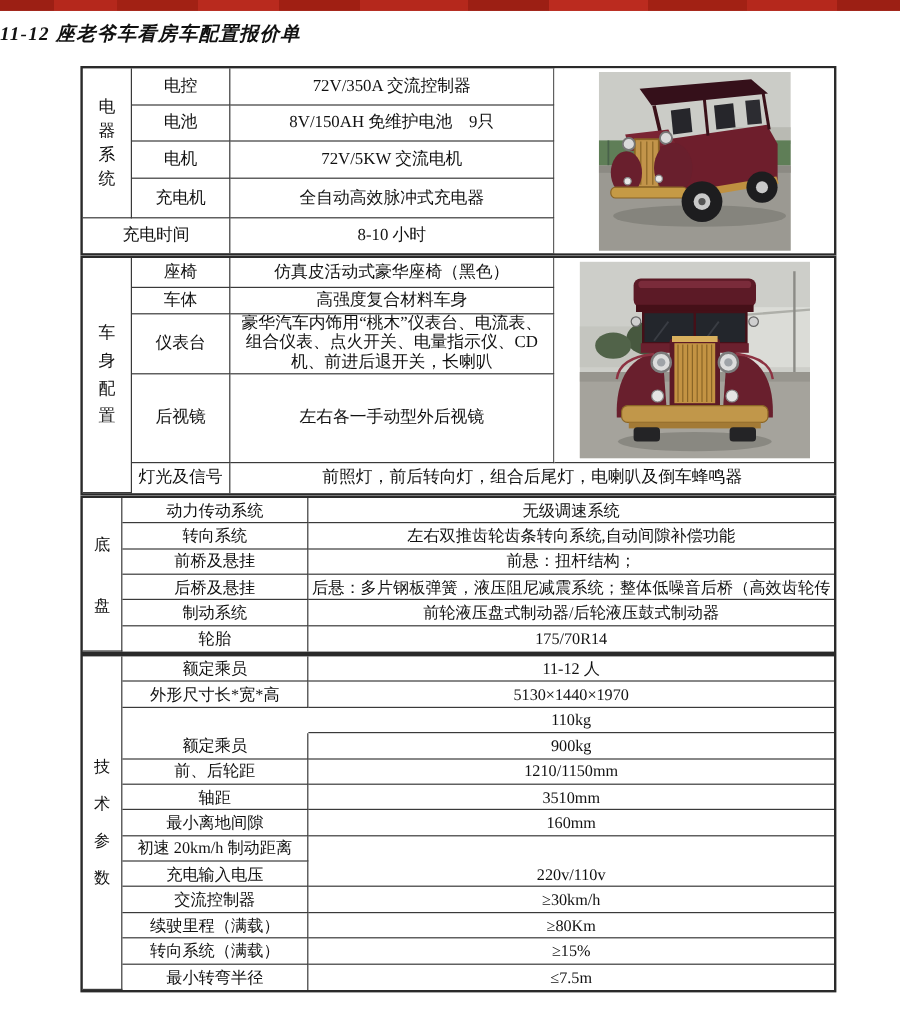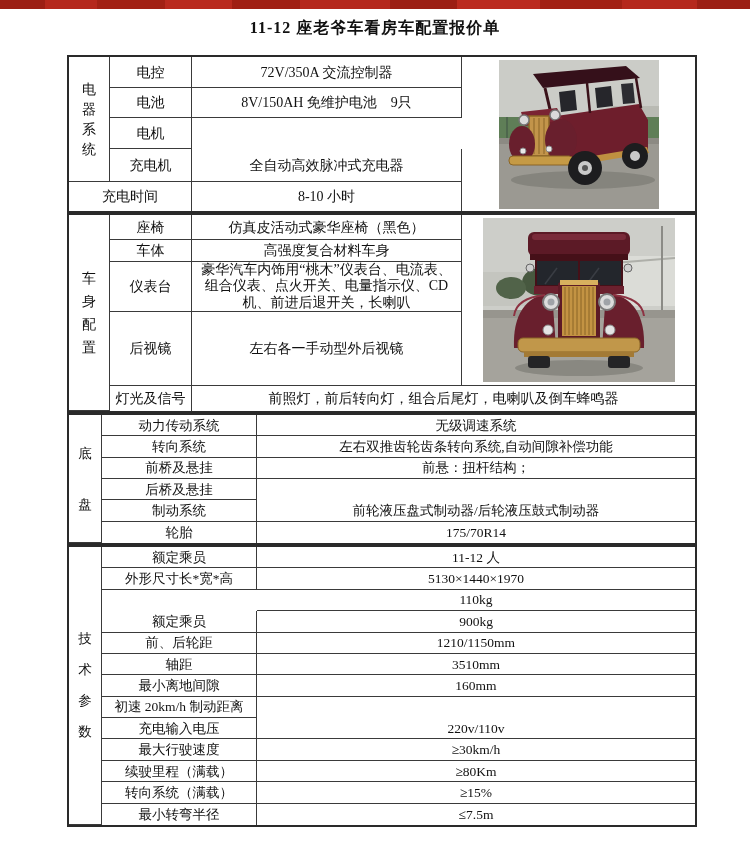--- a/index.html
+++ b/index.html
@@ -6,22 +6,22 @@
   body{
     width:750px;height:844px;background:#ffffff;position:relative;
     font-family:"Liberation Serif","DejaVu Serif",serif;color:#111;
     overflow:hidden;
   }
   .topbar{
     position:absolute;left:0;top:0;width:750px;height:9px;background:#ae2418;
     background-image:linear-gradient(90deg,#9c1f14 0 6%,#b5281c 6% 13%,#a22114 13% 22%,#b92a1e 22% 31%,#a01f13 31% 40%,#b5281c 40% 52%,#9c1f14 52% 61%,#bb2b1f 61% 72%,#a22114 72% 83%,#b5281c 83% 93%,#9c1f14 93% 100%);
   }
   .title{
-    position:absolute;left:0;top:18px;width:750px;text-align:center;
-    font-size:16px;font-weight:bold;letter-spacing:1px;margin:0;
+    position:absolute;left:0;top:18px;width:750px;
+    font-size:16px;font-weight:bold;letter-spacing:1px;margin:0;font-style:italic;
   }
   .tbl{
     position:absolute;left:67px;width:630px;display:grid;box-sizing:border-box;
     border:2px solid #2a2a2a;background:#fff;
   }
   .t1{top:55px;height:158px;grid-template-columns:41px 82px 270px 1fr;grid-template-rows:31px 30px 31px 33px 1fr;}
   .t2{top:213px;height:200px;grid-template-columns:41px 82px 270px 1fr;grid-template-rows:25px 22px 50px 74px 1fr;}
   .t3{top:413px;height:132px;grid-template-columns:33px 155px 1fr;grid-template-rows:repeat(6,1fr);}
   .t4{top:545px;height:282px;grid-template-columns:33px 155px 1fr;grid-template-rows:repeat(13,1fr);}
   .cell{
@@ -51,20 +51,21 @@
       <span>电</span>
       <span>器</span>
       <span>系</span>
       <span>统</span>
     </div>
   <div class="cell" style="grid-area:1/2/2/3">电控</div>
   <div class="cell" style="grid-area:1/3/2/4">72V/350A 交流控制器</div>
   <div class="cell" style="grid-area:2/2/3/3">电池</div>
   <div class="cell" style="grid-area:2/3/3/4">8V/150AH 免维护电池　9只</div>
   <div class="cell" style="grid-area:3/2/4/3">电机</div>
+  <div class="cell" style="grid-area:3/3/4/4">72V/5KW 交流电机</div>
   <div class="cell" style="grid-area:4/2/5/3">充电机</div>
   <div class="cell" style="grid-area:4/3/5/4">全自动高效脉冲式充电器</div>
   <div class="cell bb0" style="grid-area:5/1/6/3">充电时间</div>
   <div class="cell bb0" style="grid-area:5/3/6/4">8-10 小时</div>
   <div class="cell imgcell br0 bb0" style="grid-area:1/4/6/5">
     <svg width="160" height="149" viewBox="0 0 160 149">
       <rect x="0" y="0" width="160" height="149" fill="#cbccc7"></rect>
       <rect x="112" y="46" width="48" height="14" fill="#b9bab3"></rect>
       <rect x="0" y="57" width="160" height="21" fill="#5f7e57"></rect>
       <g stroke="#49614a" stroke-width="1.5">
@@ -183,20 +184,21 @@
       <span>底</span>
       <span>盘</span>
     </div>
   <div class="cell" style="grid-area:1/2/2/3">动力传动系统</div>
   <div class="cell br0" style="grid-area:1/3/2/4">无级调速系统</div>
   <div class="cell" style="grid-area:2/2/3/3">转向系统</div>
   <div class="cell br0" style="grid-area:2/3/3/4">左右双推齿轮齿条转向系统,自动间隙补偿功能</div>
   <div class="cell" style="grid-area:3/2/4/3">前桥及悬挂</div>
   <div class="cell br0" style="grid-area:3/3/4/4">前悬：扭杆结构；</div>
   <div class="cell" style="grid-area:4/2/5/3">后桥及悬挂</div>
+  <div class="cell br0 nowrap" style="grid-area:4/3/5/4">后悬：多片钢板弹簧，液压阻尼减震系统；整体低噪音后桥（高效齿轮传</div>
   <div class="cell" style="grid-area:5/2/6/3">制动系统</div>
   <div class="cell br0" style="grid-area:5/3/6/4">前轮液压盘式制动器/后轮液压鼓式制动器</div>
   <div class="cell bb0" style="grid-area:6/2/7/3">轮胎</div>
   <div class="cell br0 bb0" style="grid-area:6/3/7/4">175/70R14</div>
 </div>
 
 <div class="tbl t4">
   <div class="cell vcell" style="grid-area:1/1/14/2">
       <span>技</span>
       <span>术</span>
@@ -212,21 +214,21 @@
   <div class="cell br0" style="grid-area:4/3/5/4">900kg</div>
   <div class="cell" style="grid-area:5/2/6/3">前、后轮距</div>
   <div class="cell br0" style="grid-area:5/3/6/4">1210/1150mm</div>
   <div class="cell" style="grid-area:6/2/7/3">轴距</div>
   <div class="cell br0" style="grid-area:6/3/7/4">3510mm</div>
   <div class="cell" style="grid-area:7/2/8/3">最小离地间隙</div>
   <div class="cell br0" style="grid-area:7/3/8/4">160mm</div>
   <div class="cell" style="grid-area:8/2/9/3">初速 20km/h 制动距离</div>
   <div class="cell" style="grid-area:9/2/10/3">充电输入电压</div>
   <div class="cell br0" style="grid-area:9/3/10/4">220v/110v</div>
-  <div class="cell" style="grid-area:10/2/11/3">最大行驶速度</div>
+  <div class="cell" style="grid-area:10/2/11/3">交流控制器</div>
   <div class="cell br0" style="grid-area:10/3/11/4">≥30km/h</div>
   <div class="cell" style="grid-area:11/2/12/3">续驶里程（满载）</div>
   <div class="cell br0" style="grid-area:11/3/12/4">≥80Km</div>
   <div class="cell" style="grid-area:12/2/13/3">转向系统（满载）</div>
   <div class="cell br0" style="grid-area:12/3/13/4">≥15%</div>
   <div class="cell bb0" style="grid-area:13/2/14/3">最小转弯半径</div>
   <div class="cell br0 bb0" style="grid-area:13/3/14/4">≤7.5m</div>
 </div>
 
 </body></html>

